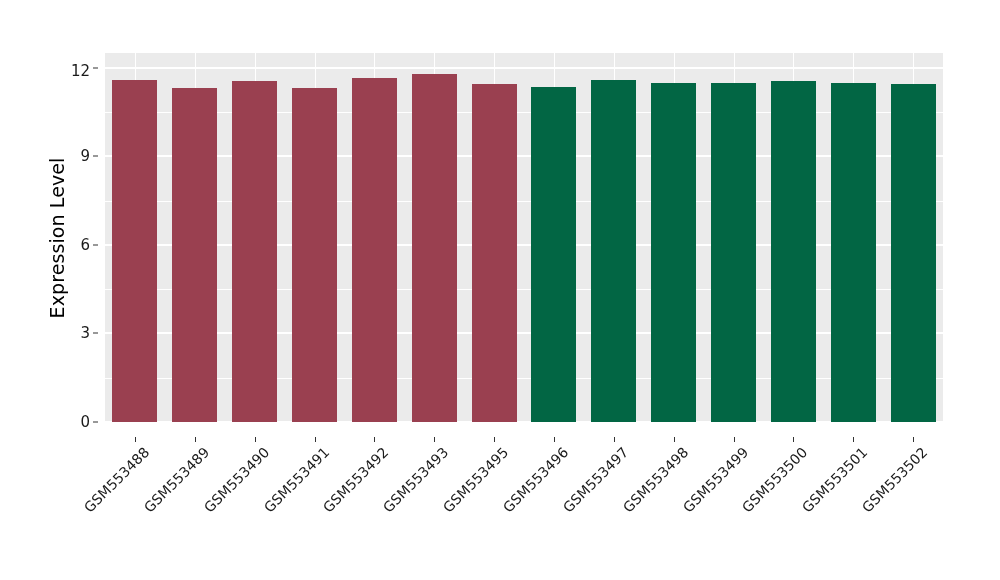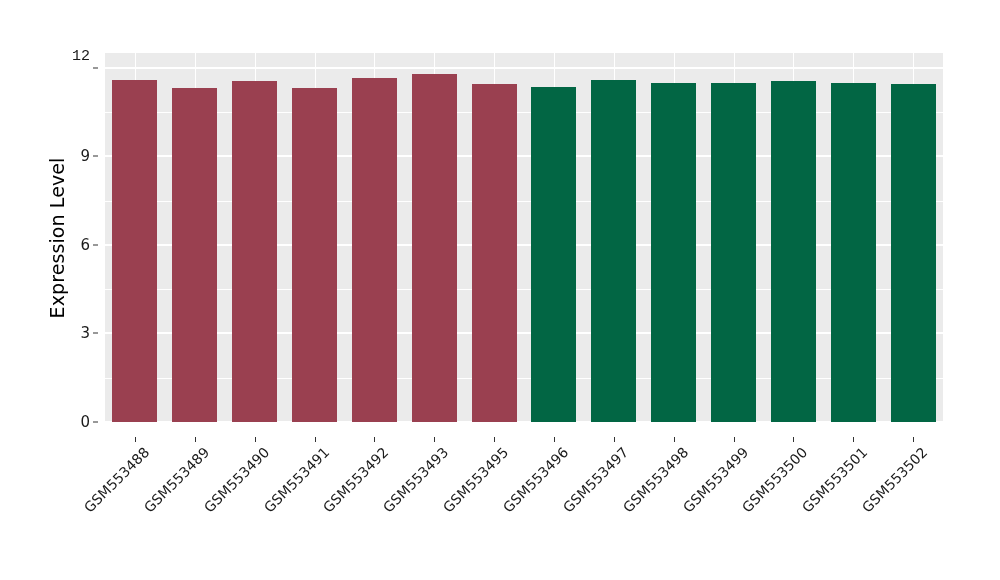--- a/index.html
+++ b/index.html
@@ -148,21 +148,21 @@
 
   <div id="y-tick-labels">
       <div class="y-tick" style="top: 369px;">0</div>
       <div class="y-tick-mark" style="top: 369px;"></div>
       <div class="y-tick" style="top: 280.44px;">3</div>
       <div class="y-tick-mark" style="top: 280.44px;"></div>
       <div class="y-tick" style="top: 191.88px;">6</div>
       <div class="y-tick-mark" style="top: 191.88px;"></div>
       <div class="y-tick" style="top: 103.32px;">9</div>
       <div class="y-tick-mark" style="top: 103.32px;"></div>
-      <div class="y-tick" style="top: 3px; font-family: Liberation Mono, monospace;">12</div>
+      <div class="y-tick" style="top: 18px;">12</div>
       <div class="y-tick-mark" style="top: 14.76px;"></div>
     </div>
 
   <div id="panel">
       <div class="gridline-minor" style="top: 324.72px;"></div>
       <div class="gridline-minor" style="top: 236.16px;"></div>
       <div class="gridline-minor" style="top: 147.6px;"></div>
       <div class="gridline-minor" style="top: 59.04px;"></div>
       <div class="gridline-major" style="top: 368px;"></div>
       <div class="gridline-major" style="top: 279.44px;"></div>

